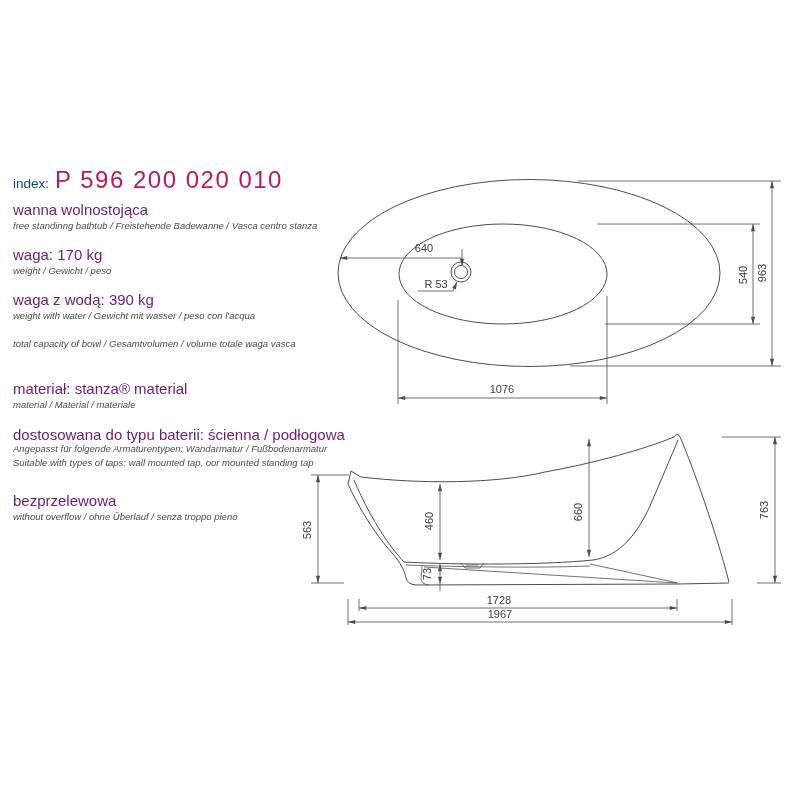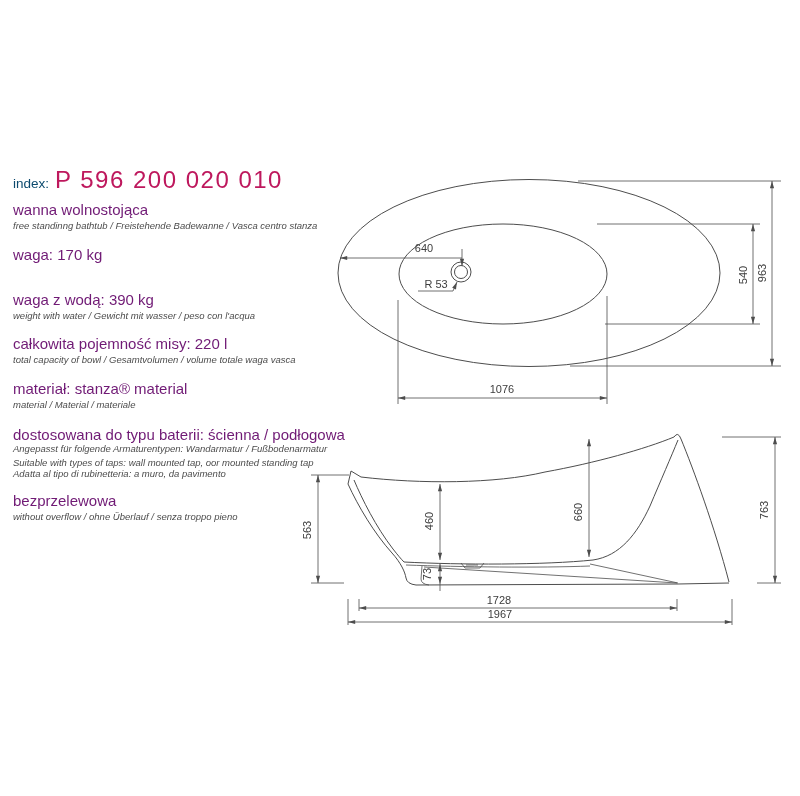--- a/index.html
+++ b/index.html
@@ -29,42 +29,41 @@
     <span class="index-label">index:</span><span class="index-value">P 596 200 020 010</span>
   </div>
 
   <div class="spec s1">
     <div class="spec-title">wanna wolnostojąca</div>
     <div class="spec-sub">free standinng bathtub / Freistehende Badewanne / Vasca centro stanza</div>
   </div>
 
   <div class="spec s2">
     <div class="spec-title">waga: 170 kg</div>
+    <div class="spec-sub">weight / Gewicht / peso</div>
   </div>
 
   <div class="spec s3">
     <div class="spec-title">waga z wodą: 390 kg</div>
     <div class="spec-sub">weight with water / Gewicht mit wasser / peso con l'acqua</div>
   </div>
 
   <div class="spec s4">
-    <div class="spec-title">całkowita pojemność misy: 220 l</div>
     <div class="spec-sub">total capacity of bowl / Gesamtvolumen / volume totale waga vasca</div>
   </div>
 
   <div class="spec s5">
     <div class="spec-title">materiał: stanza® material</div>
     <div class="spec-sub">material / Material / materiale</div>
   </div>
 
   <div class="spec s6">
     <div class="spec-title">dostosowana do typu baterii: ścienna / podłogowa</div>
     <div class="spec-sub" style="margin-top:0">Angepasst für folgende Armaturentypen: Wandarmatur / Fußbodenarmatur</div>
     <div class="spec-sub">Suitable with types of taps: wall mounted tap, oor mounted standing tap</div>
-    <div class="spec-sub" style="margin-top:0">Adatta al tipo di rubinetteria: a muro, da pavimento</div>
   </div>
 
   <div class="spec s7">
     <div class="spec-title">bezprzelewowa</div>
     <div class="spec-sub">without overflow / ohne Überlauf / senza troppo pieno</div>
   </div>
 
 </div>
 
 <svg class="drawing" width="800" height="796" viewBox="0 0 800 796">

